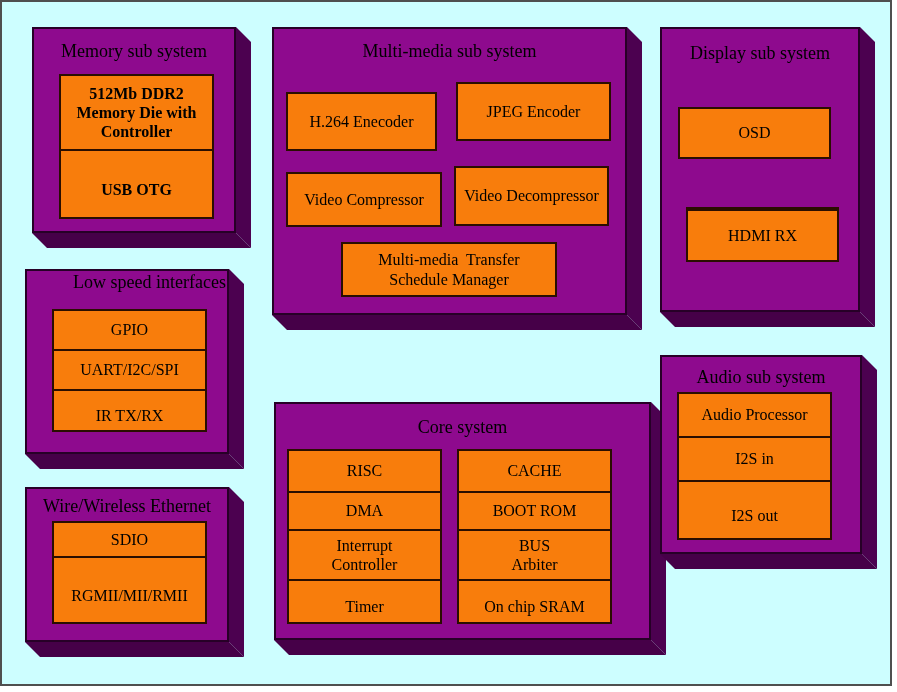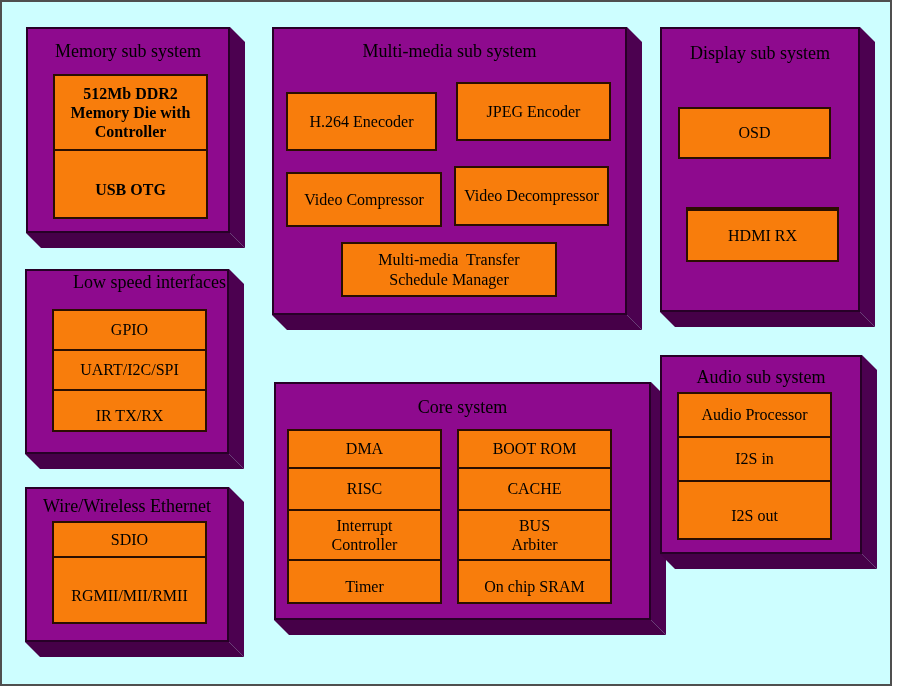--- a/index.html
+++ b/index.html
@@ -40,21 +40,21 @@
          text-align:center;background:var(--orange);border:2px solid var(--blk);
          font-size:16px;line-height:1.2;white-space:pre-wrap;}
   .block.thick-top{border-top-width:4px;}
 </style>
 </head>
 <body>
 
 <div id="screen">
   <div class="canvas">
 
-    <div class="box3d" style="left:24px;top:25px;width:204px;height:206px;">
+    <div class="box3d" style="left:30px;top:25px;width:204px;height:206px;">
       <div class="face-right"></div>
       <div class="face-bottom"></div>
       <div class="face-front">
         <div class="box-title" style="top:13px;">Memory sub system</div>
         <div class="stack" style="left:25px;top:45px;width:155px;height:145px;font-weight:bold;">
           <div class="cell" style="height:75px;">512Mb DDR2
 Memory Die with
 Controller</div>
           <div class="cell">USB OTG</div>
         </div>
@@ -103,35 +103,35 @@
     <div class="box3d" style="left:658px;top:25px;width:200px;height:285px;">
       <div class="face-right"></div>
       <div class="face-bottom"></div>
       <div class="face-front">
         <div class="box-title" style="top:15px;">Display sub system</div>
         <div class="block" style="left:16px;top:78px;width:153px;height:52px;">OSD</div>
         <div class="block thick-top" style="left:24px;top:178px;width:153px;height:55px;">HDMI RX</div>
       </div>
     </div>
 
-    <div class="box3d" style="left:272px;top:380px;width:377px;height:238px;">
+    <div class="box3d" style="left:272px;top:400px;width:377px;height:238px;">
       <div class="face-right"></div>
       <div class="face-bottom"></div>
       <div class="face-front">
         <div class="box-title" style="top:14px;">Core system</div>
         <div class="stack" style="left:11px;top:45px;width:155px;height:175px;">
+          <div class="cell" style="height:42px;">RISC</div>
           <div class="cell" style="height:38px;">DMA</div>
-          <div class="cell" style="height:42px;">RISC</div>
           <div class="cell" style="height:50px;">Interrupt
 Controller</div>
           <div class="cell">Timer</div>
         </div>
         <div class="stack" style="left:181px;top:45px;width:155px;height:175px;">
+          <div class="cell" style="height:42px;">CACHE</div>
           <div class="cell" style="height:38px;">BOOT ROM</div>
-          <div class="cell" style="height:42px;">CACHE</div>
           <div class="cell" style="height:50px;">BUS
 Arbiter</div>
           <div class="cell">On chip SRAM</div>
         </div>
       </div>
     </div>
 
     <div class="box3d" style="left:658px;top:353px;width:202px;height:199px;">
       <div class="face-right"></div>
       <div class="face-bottom"></div>

